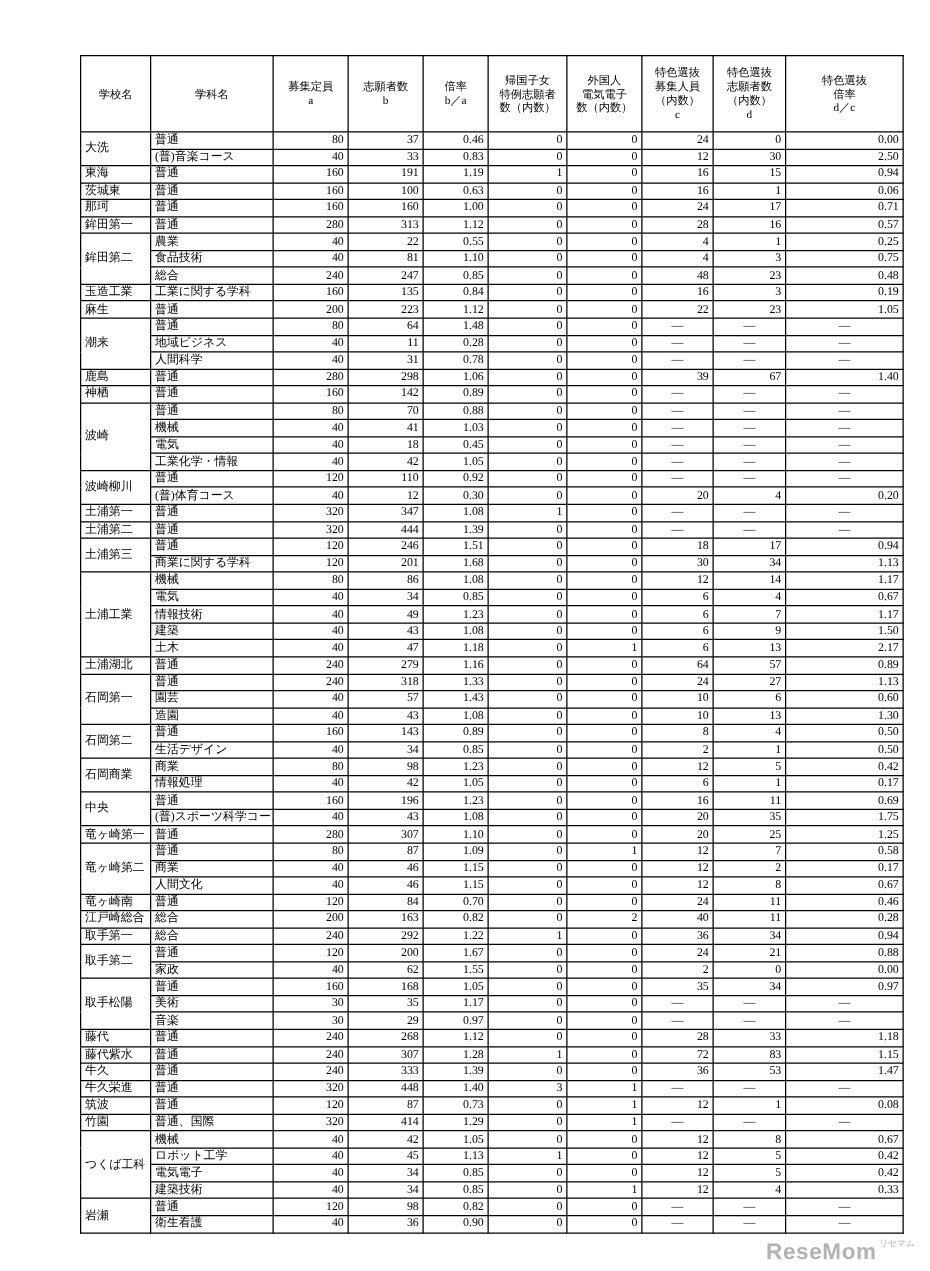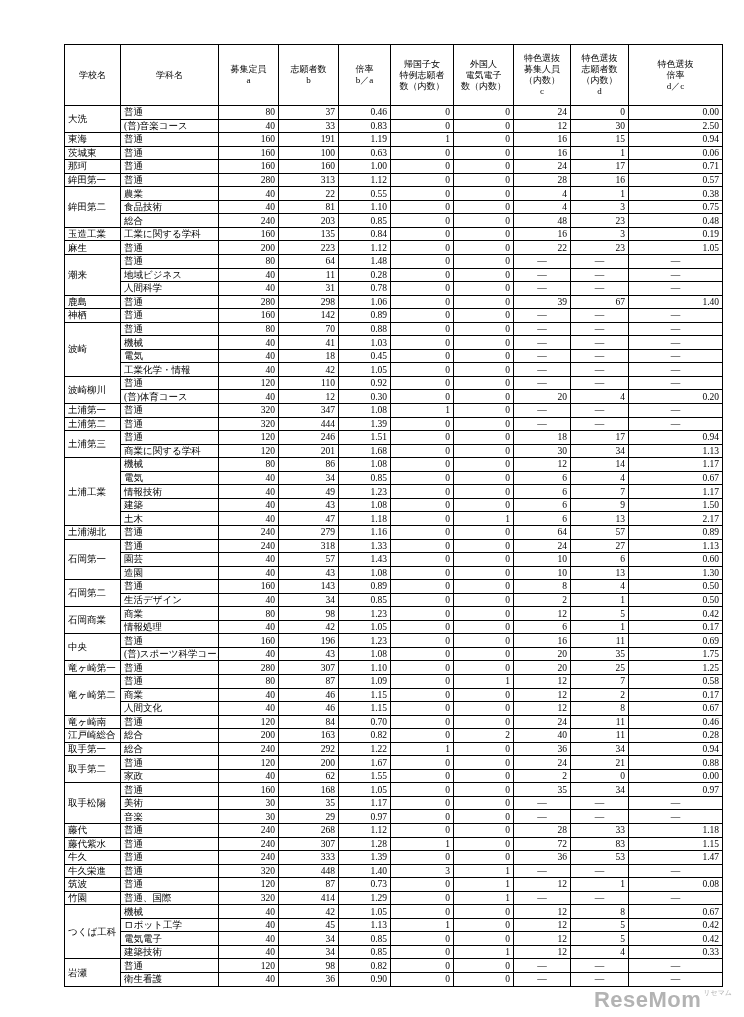--- a/index.html
+++ b/index.html
@@ -46,21 +46,21 @@
   td.dash{text-align:center;}
   .logo{
     position:absolute;
     right:12px;bottom:6px;
     color:#b3b3b3;
     font-family:"Liberation Sans","DejaVu Sans",sans-serif;
     line-height:1;
     white-space:nowrap;
   }
   .logo .logo-text{
-    font-size:22px;
+    font-size:18px;
     font-weight:bold;
     letter-spacing:0.5px;
   }
   .logo .logo-kana{
     font-size:7px;
     vertical-align:top;
     margin-left:2px;
   }
 </style>
 </head>
@@ -185,37 +185,37 @@
         <tr>
           <td rowspan="3" class="school">鉾田第二</td>
           <td class="dept">農業</td>
           <td class="num">40</td>
           <td class="num">22</td>
           <td class="num">0.55</td>
           <td class="num">0</td>
           <td class="num">0</td>
           <td class="num">4</td>
           <td class="num">1</td>
-          <td class="num">0.38</td>
+          <td class="num">0.25</td>
         </tr>
         <tr>
           <td class="dept">食品技術</td>
           <td class="num">40</td>
           <td class="num">81</td>
           <td class="num">1.10</td>
           <td class="num">0</td>
           <td class="num">0</td>
           <td class="num">4</td>
           <td class="num">3</td>
           <td class="num">0.75</td>
         </tr>
         <tr>
           <td class="dept">総合</td>
           <td class="num">240</td>
-          <td class="num">203</td>
+          <td class="num">247</td>
           <td class="num">0.85</td>
           <td class="num">0</td>
           <td class="num">0</td>
           <td class="num">48</td>
           <td class="num">23</td>
           <td class="num">0.48</td>
         </tr>
         <tr>
           <td rowspan="1" class="school">玉造工業</td>
           <td class="dept">工業に関する学科</td>

